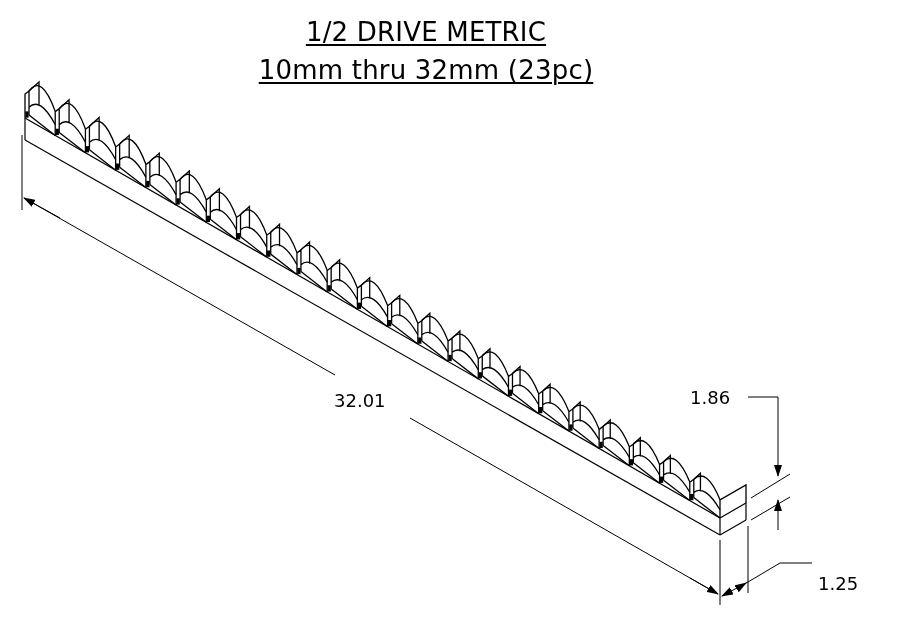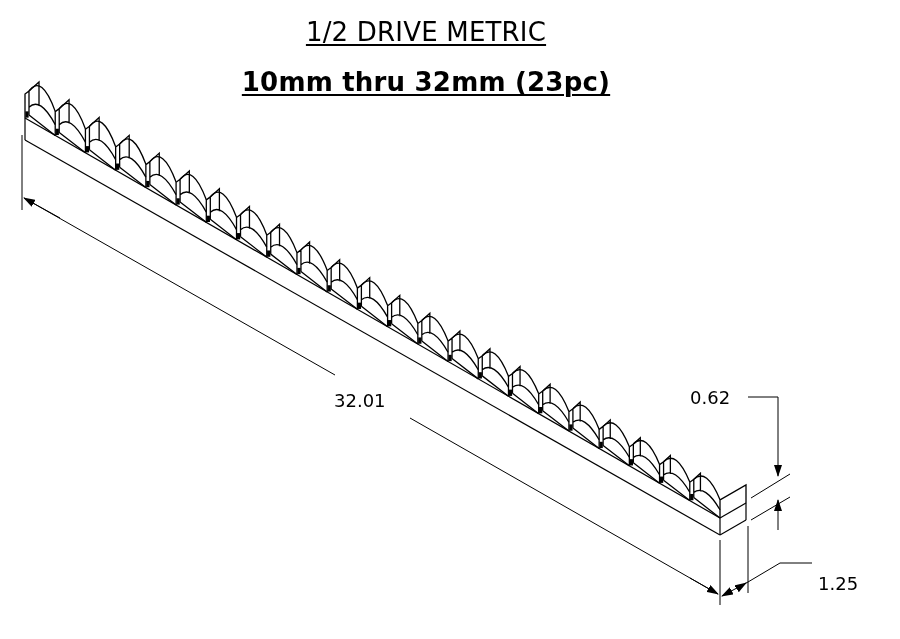--- a/index.html
+++ b/index.html
@@ -3,21 +3,21 @@
   <meta charset="utf-8">
   <style>
     html, body { margin: 0; padding: 0; background: #ffffff; }
     body { width: 900px; height: 639px; position: relative; overflow: hidden;
            font-family: "DejaVu Sans", "Liberation Sans", sans-serif; color: #000; }
     .title { position: absolute; left: 0; width: 780px; text-align: center;
              font-size: 26px; line-height: 32px; letter-spacing: 0.2px; margin-left: 36px; }
     .title span { text-decoration: underline; text-decoration-thickness: 2px;
                   text-underline-offset: 3px; }
     #title-1 { top: 16px; }
-    #title-2 { top: 66px; font-weight: bold; }
+    #title-2 { top: 54px; }
     svg { position: absolute; left: 0; top: 0; }
     .dim-text { position: absolute; font-size: 18px; line-height: 24px; }
   </style>
 </head>
 <body>
 
 <div class="title" id="title-1">
   <span>1/2 DRIVE METRIC</span>
 </div>
 <div class="title" id="title-2">
@@ -186,14 +186,14 @@
   <g stroke="#000" fill="none" stroke-width="1">
     <line x1="748" y1="526" x2="748" y2="593"></line>
     <line x1="780" y1="563" x2="812" y2="563"></line>
     <line x1="780" y1="563" x2="748" y2="582"></line>
     <line x1="748" y1="582" x2="722" y2="596" marker-end="url(#arr)"></line>
     <line x1="738" y1="588" x2="746" y2="583" marker-end="url(#arr)"></line>
   </g>
 </svg>
 
 <div class="dim-text" style="left:334px; top:389px;">32.01</div>
-<div class="dim-text" style="left:690px; top:386px;">0.62</div>
+<div class="dim-text" style="left:690px; top:386px;">1.86</div>
 <div class="dim-text" style="left:818px; top:572px;">1.25</div>
 
 </body></html>

